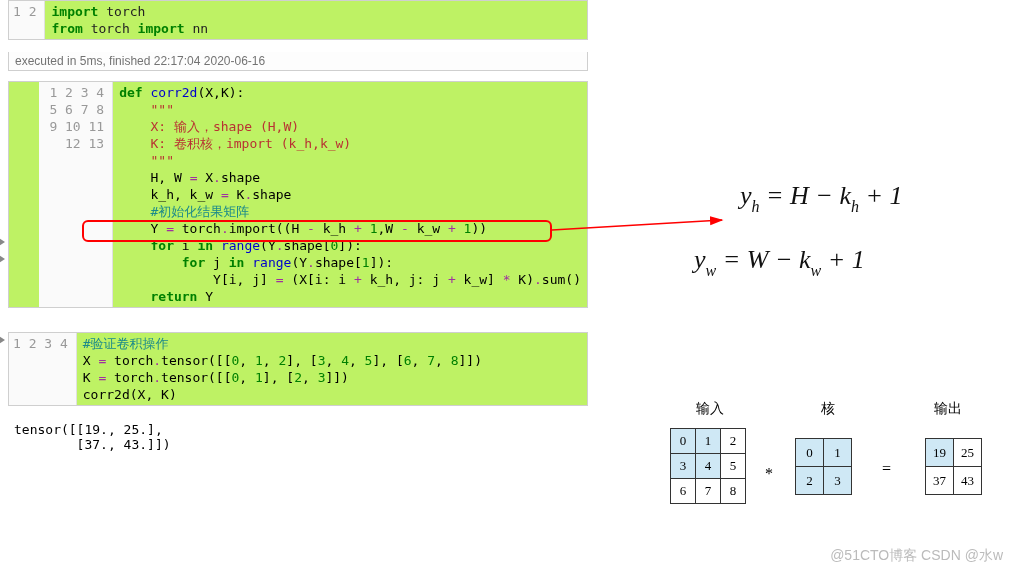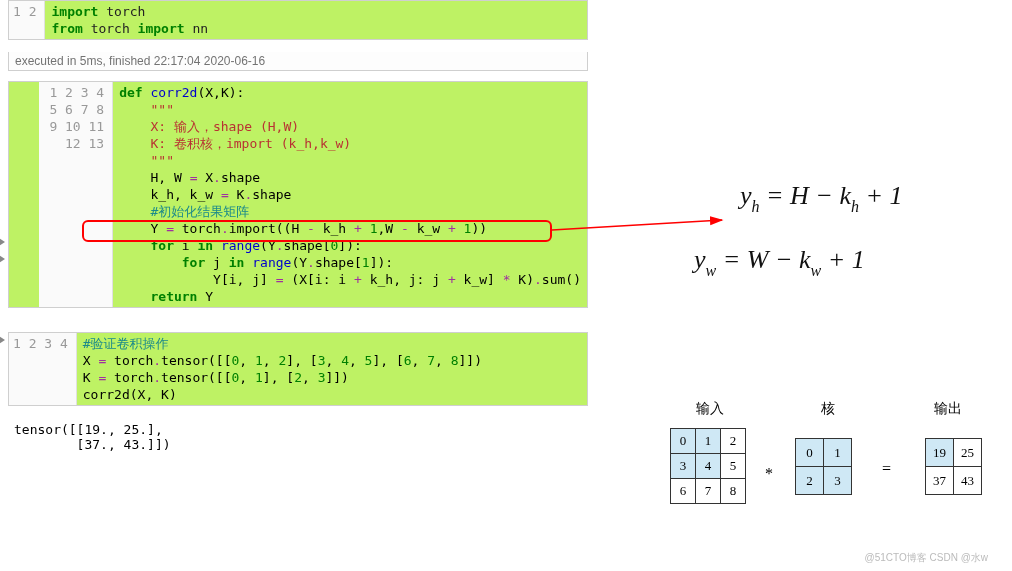--- a/index.html
+++ b/index.html
@@ -114,22 +114,22 @@
   .marker-row { position: absolute; width: 10px; }
   .marker {
     width: 0; height: 0;
     border-top: 4px solid transparent;
     border-bottom: 4px solid transparent;
     border-left: 6px solid #888;
     margin-bottom: 9px;
   }
   .watermark {
     position: absolute;
-    right: 24px; bottom: 6px;
-    font-size: 10px; color: #bbb; text-align: center;
+    right: 9px; bottom: 6px;
+    font-size: 14px; color: #bbb; text-align: center;
   }
 </style>
 </head>
 <body>
 
 <div class="left-col">
 
   <div class="code-cell">
     <div class="code-body">
       <div class="gutter"><span>1</span>

